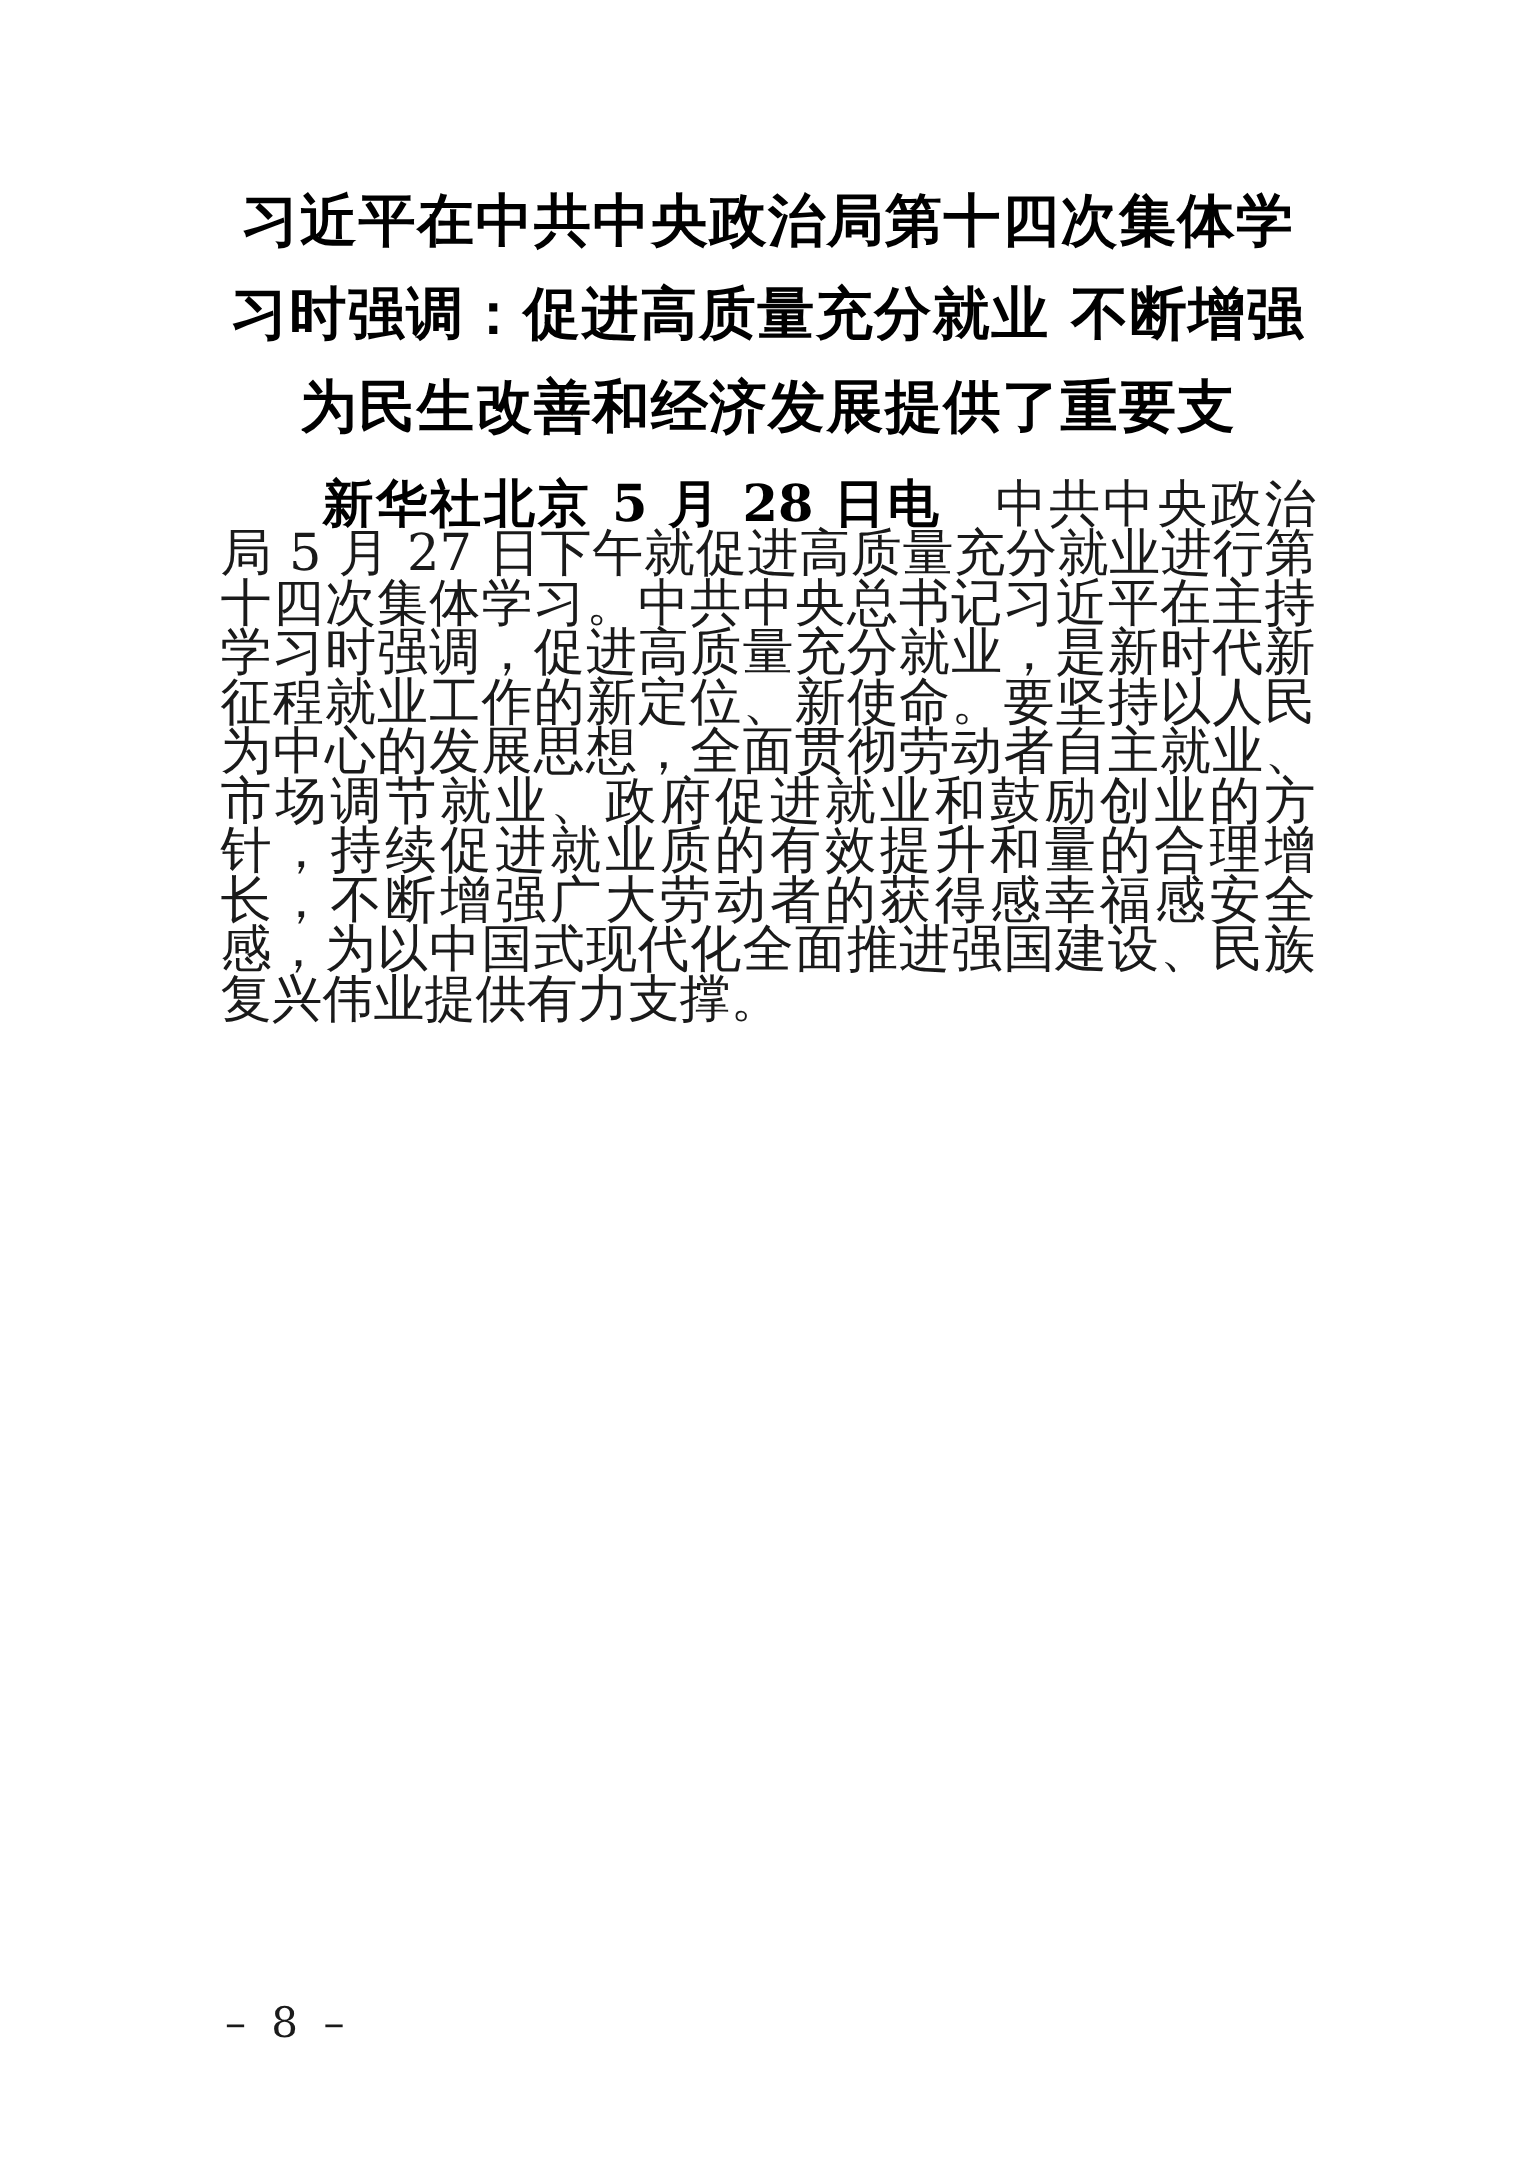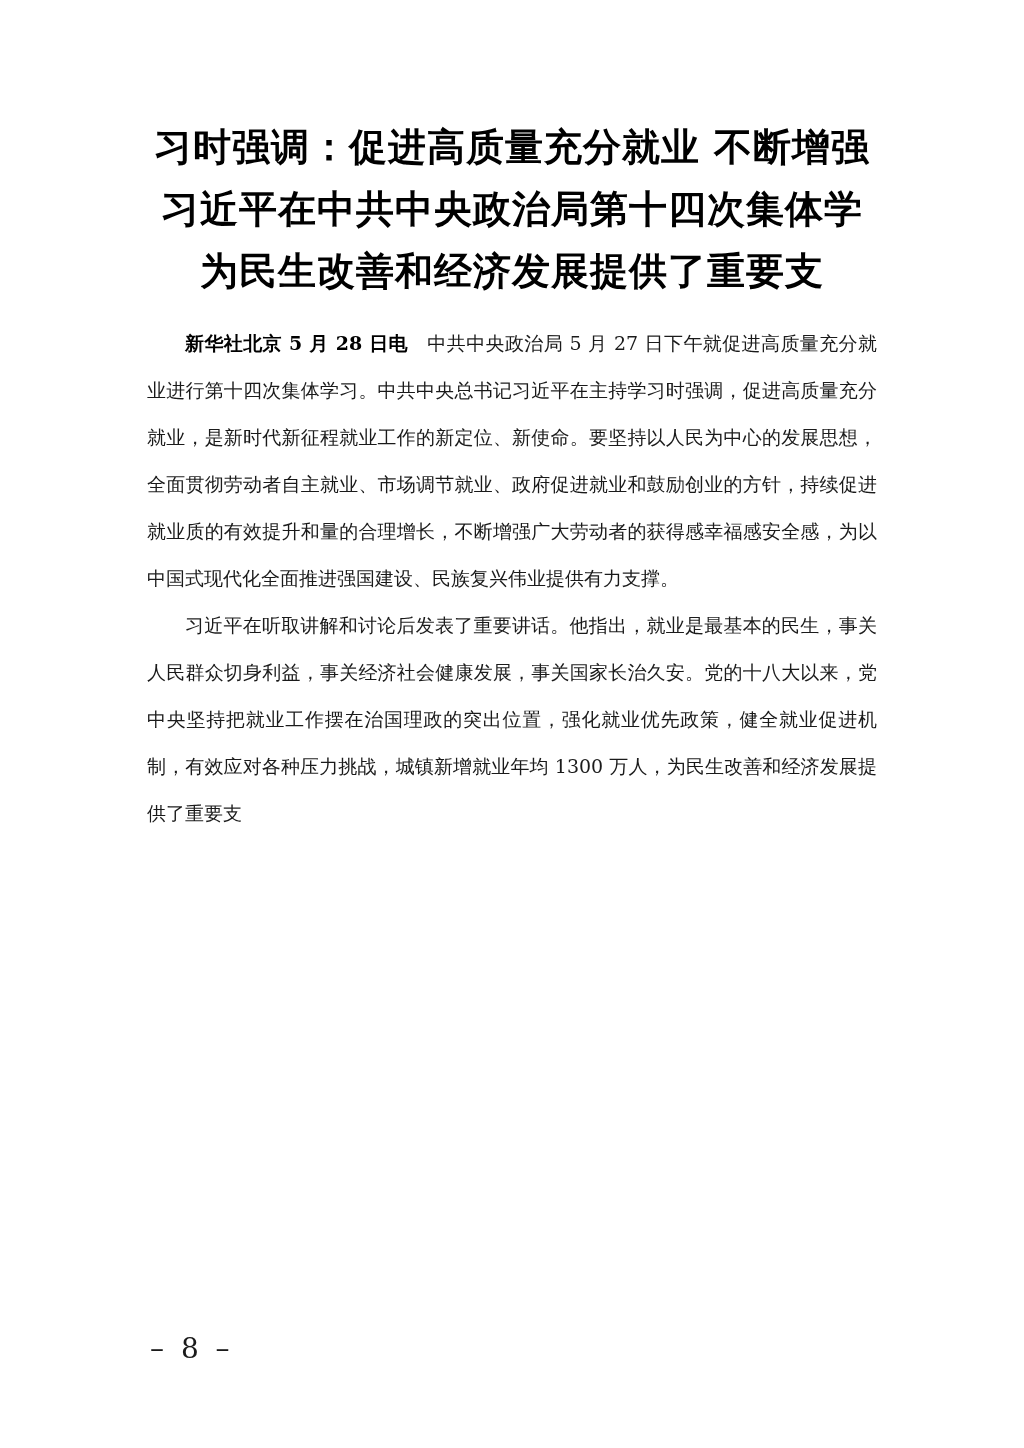--- a/index.html
+++ b/index.html
@@ -30,22 +30,22 @@
     letter-spacing: 1px;
     color: #000000;
   }
   .title-line {
     display: block;
     white-space: nowrap;
   }
   .article-body {
     width: 730px;
     margin: 18px auto 0 auto;
-    font-size: 19px;
-    line-height: 47px;
+    font-size: 34px;
+    line-height: 33px;
     text-align: justify;
     color: #1a1a1a;
   }
   .article-body p {
     margin: 0;
     padding: 0;
     text-indent: 2em;
   }
   .dateline {
     font-weight: bold;
@@ -59,27 +59,26 @@
     letter-spacing: 4px;
     color: #1a1a1a;
   }
 </style>
 </head>
 <body>
 
 <div class="page">
 
   <h1 class="title">
+    <span class="title-line">习近平在中共中央政治局第十四次集体学</span>
     <span class="title-line">习时强调：促进高质量充分就业 不断增强</span>
-    <span class="title-line">习近平在中共中央政治局第十四次集体学</span>
     <span class="title-line">为民生改善和经济发展提供了重要支</span>
   </h1>
 
   <div class="article-body">
     <p><b class="dateline">新华社北京 5 月 28 日电</b><span>　中共中央政治局 5 月 27 日下午就促进高质量充分就业进行第十四次集体学习。中共中央总书记习近平在主持学习时强调，促进高质量充分就业，是新时代新征程就业工作的新定位、新使命。要坚持以人民为中心的发展思想，全面贯彻劳动者自主就业、市场调节就业、政府促进就业和鼓励创业的方针，持续促进就业质的有效提升和量的合理增长，不断增强广大劳动者的获得感幸福感安全感，为以中国式现代化全面推进强国建设、民族复兴伟业提供有力支撑。</span></p>
 
 
-    <p><span>习近平在听取讲解和讨论后发表了重要讲话。他指出，就业是最基本的民生，事关人民群众切身利益，事关经济社会健康发展，事关国家长治久安。党的十八大以来，党中央坚持把就业工作摆在治国理政的突出位置，强化就业优先政策，健全就业促进机制，有效应对各种压力挑战，城镇新增就业年均 1300 万人，为民生改善和经济发展提供了重要支</span></p>
   </div>
 
   <div class="page-number">– 8 –</div>
 
 </div>
 
 </body></html>

